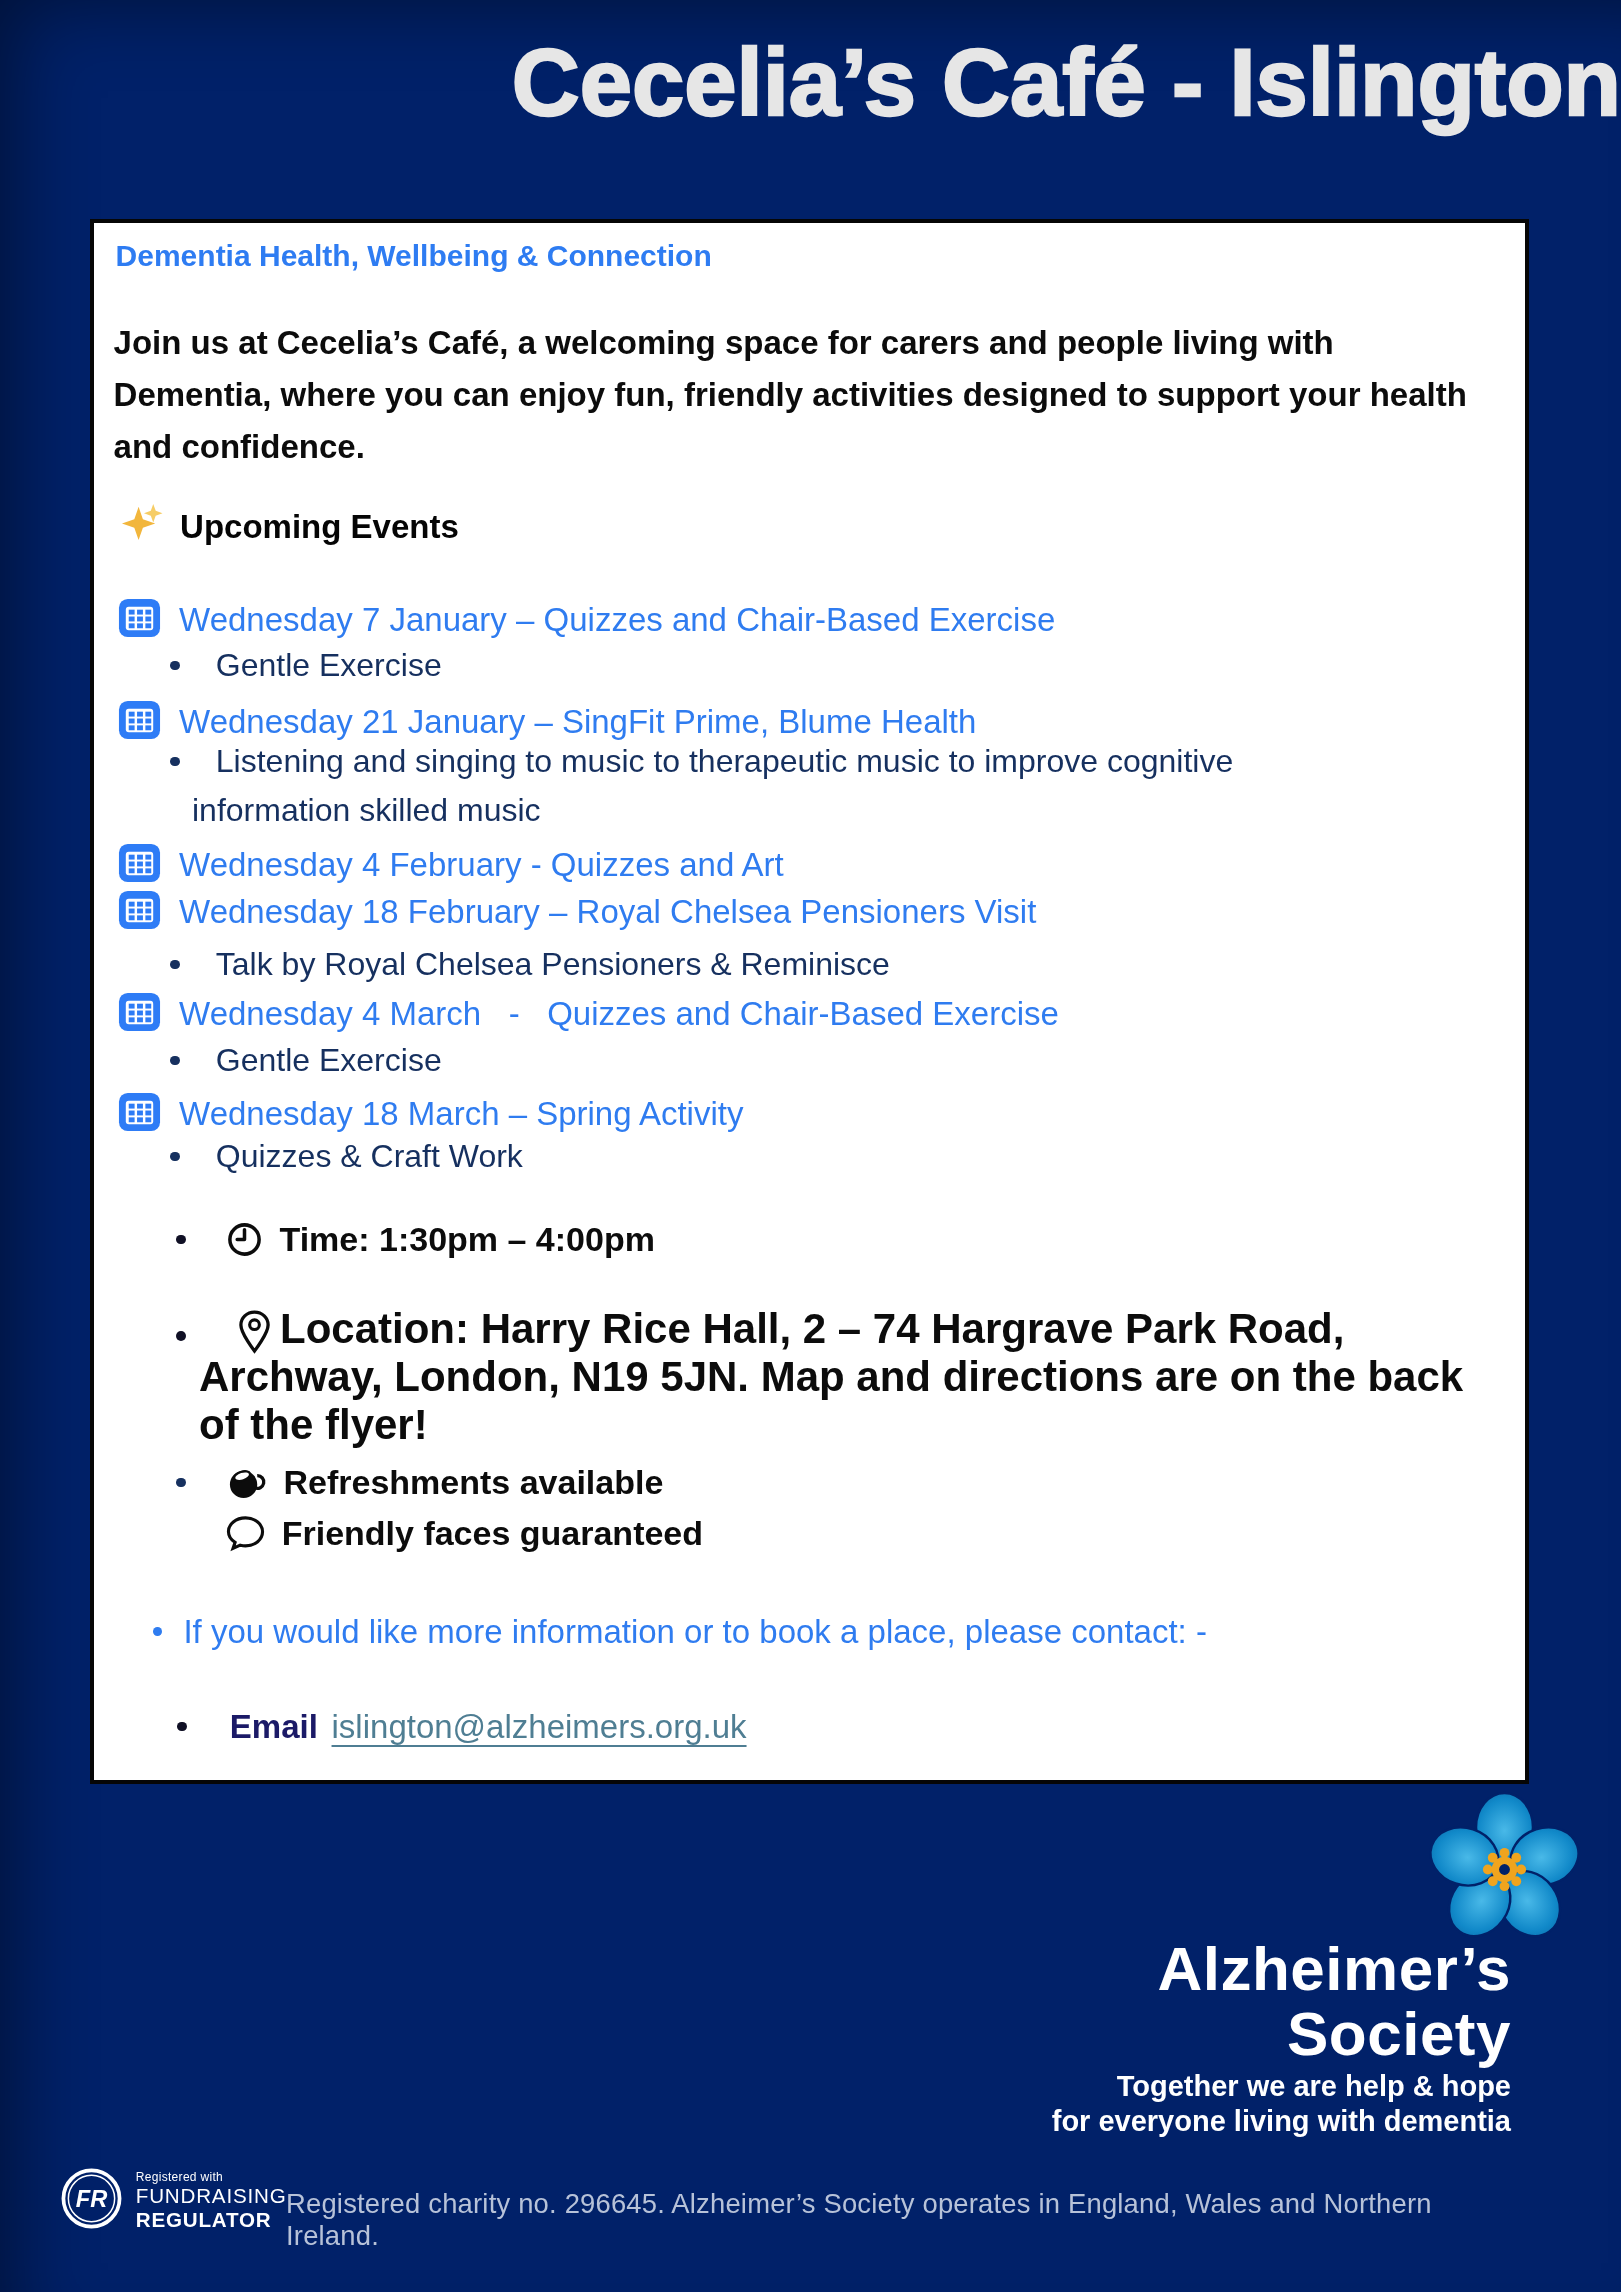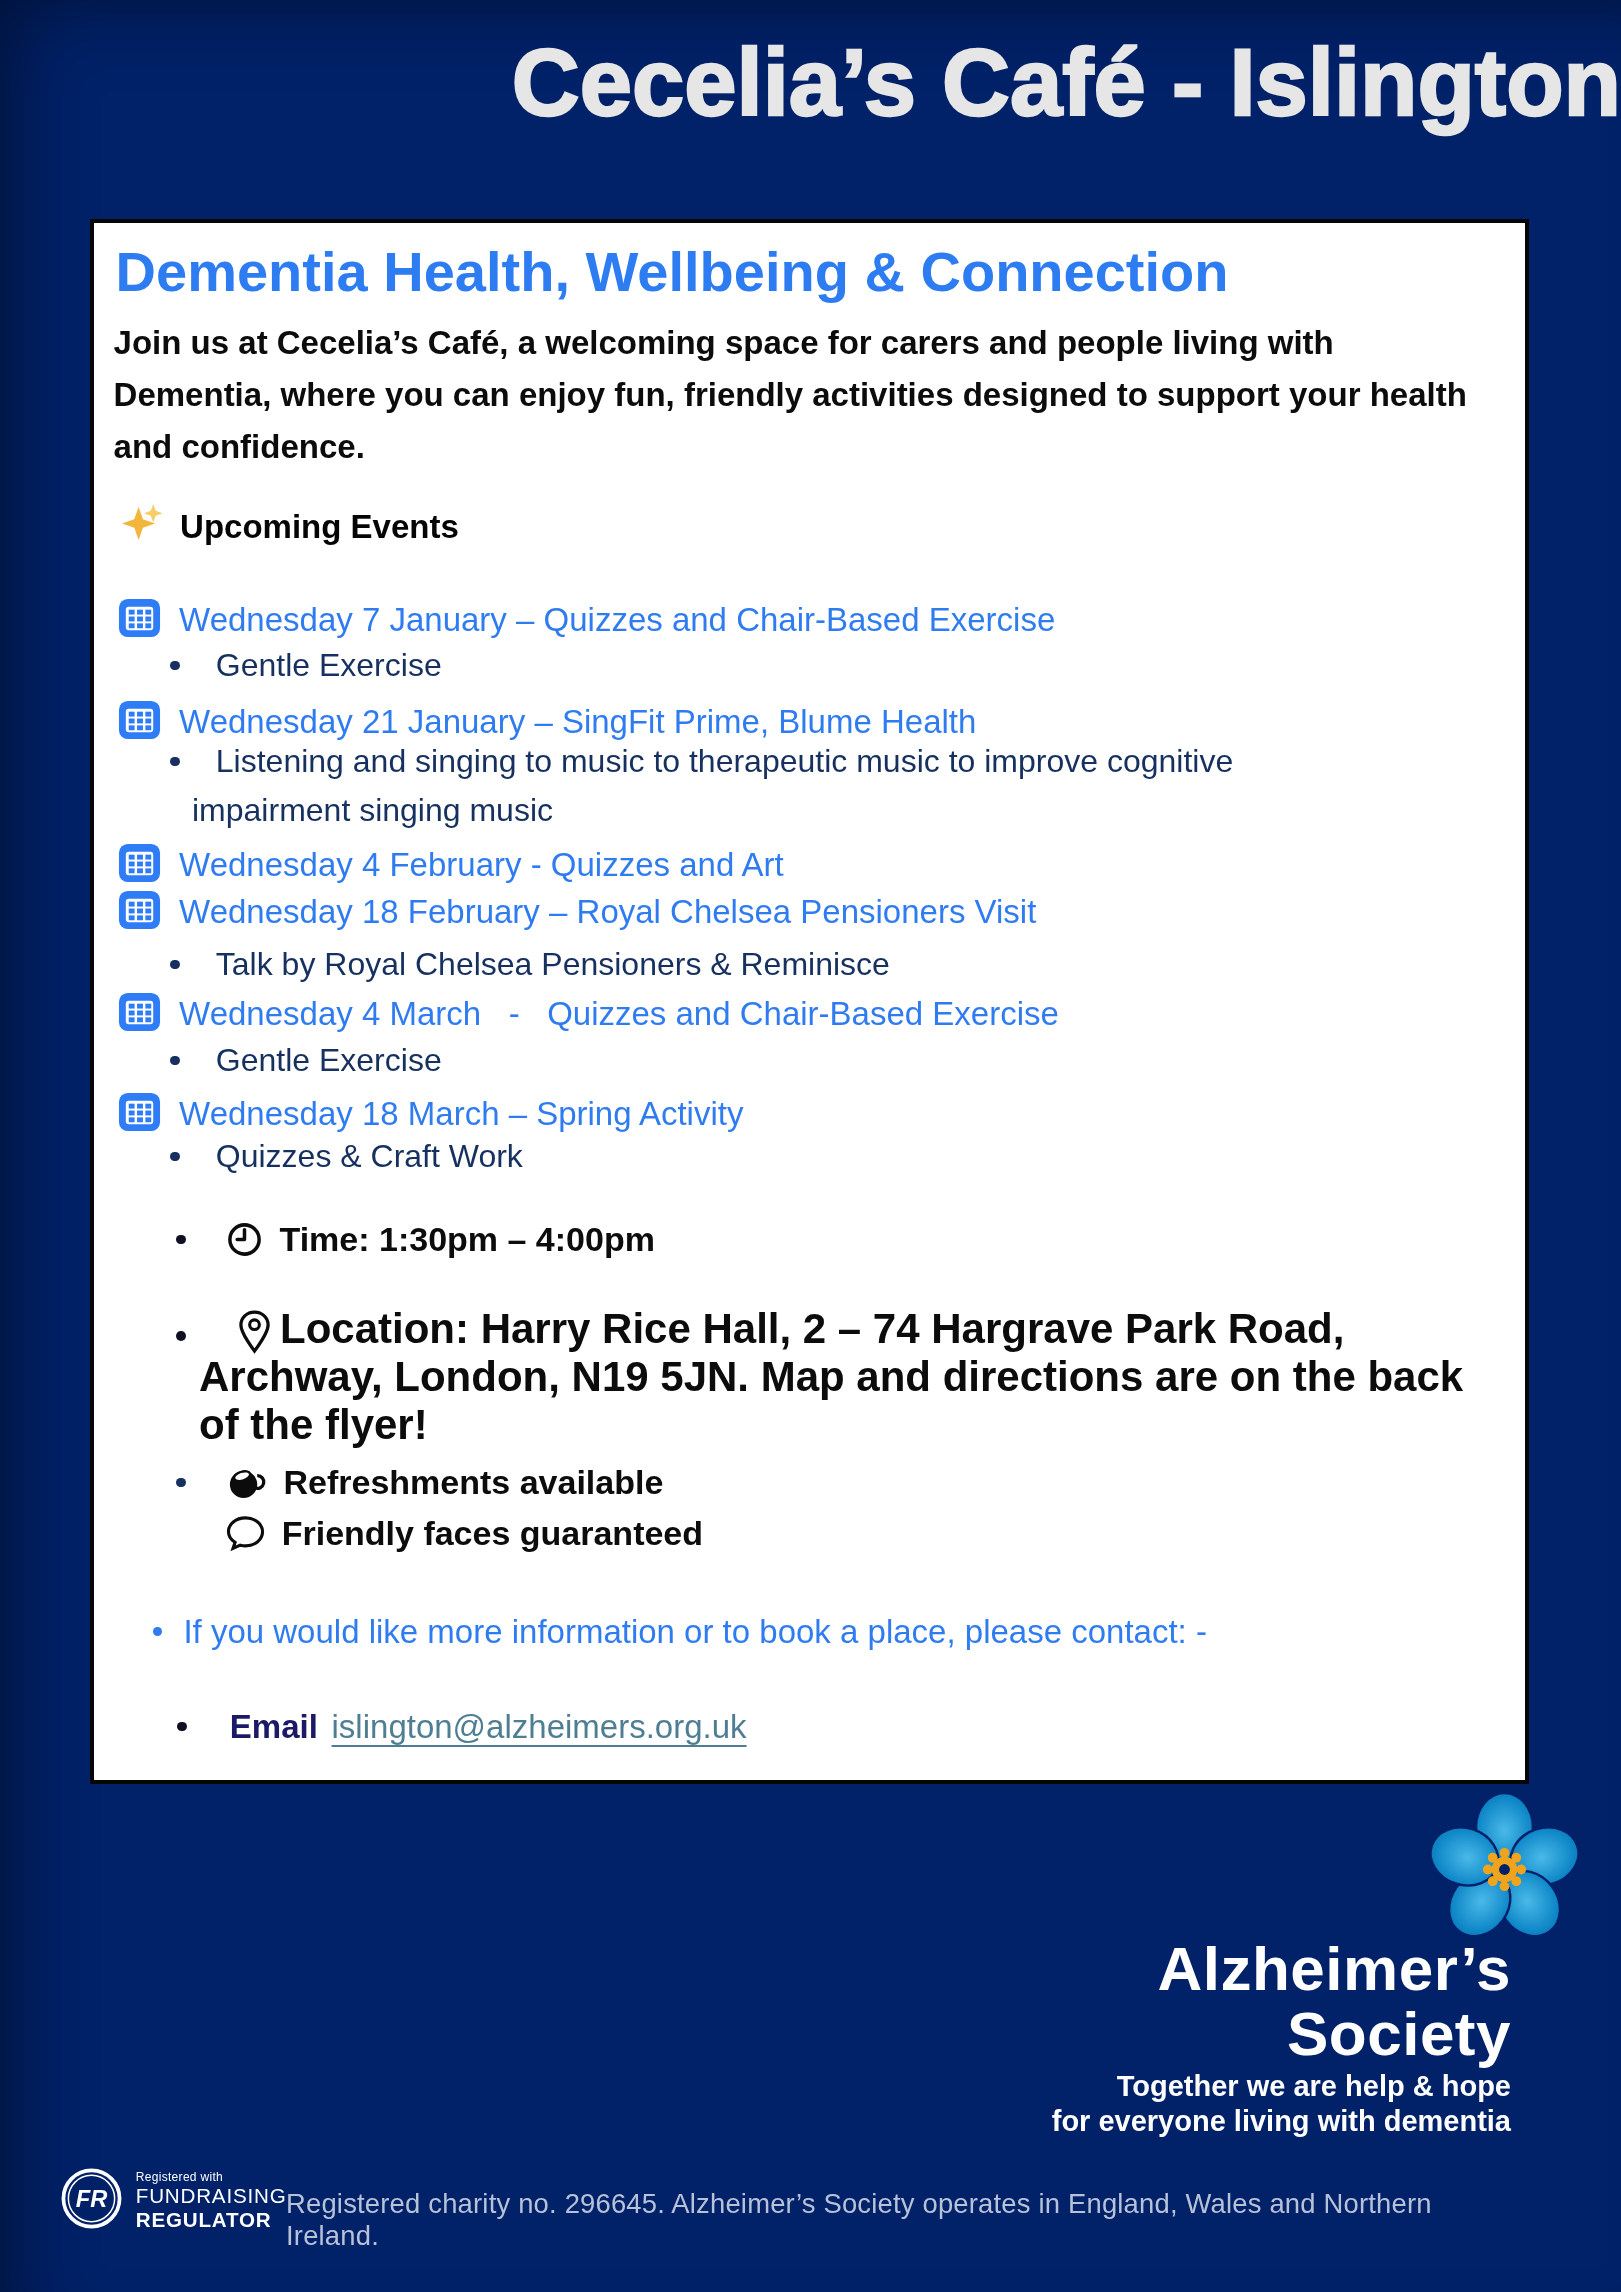--- a/index.html
+++ b/index.html
@@ -13,21 +13,21 @@
     position:absolute;left:0;right:0;top:29px;margin:0;
     text-align:right;color:#e6e6e6;font-size:94px;font-weight:800;
     letter-spacing:0px;-webkit-text-stroke:2.4px #e6e6e6;
   }
   .card{
     position:absolute;left:90px;top:219px;width:1439px;height:1565px;
     background:#ffffff;border:4.9px solid #060606;box-sizing:border-box;
   }
   .card-heading{
     position:absolute;left:21.6px;top:15.7px;margin:0;
-    color:#2e7cf2;font-size:56px;font-weight:600;letter-spacing:0;text-align:center;
+    color:#2e7cf2;font-size:30px;font-weight:600;letter-spacing:0;text-align:center;
   }
   .intro{
     position:absolute;left:19.6px;top:94px;margin:0;width:1377px;
     color:#0c0c0c;font-size:33px;font-weight:600;line-height:52px;
   }
   .events-header{
     position:absolute;left:27.4px;top:278px;display:flex;align-items:center;gap:15.7px;
     color:#050505;font-size:33px;font-weight:700;
   }
   .event-row{position:absolute;left:22.5px;display:flex;align-items:center;gap:17.6px;height:49px;}
@@ -131,21 +131,21 @@
               <rect x="20.5" y="29" width="6" height="5"></rect>
               <rect x="29" y="29" width="6" height="5"></rect>
             </g>
           </svg></span>
       <span class="event-title">Wednesday 21 January – SingFit Prime, Blume Health</span>
     </div>
     <div class="bullet-row" style="top:517px">
       <span class="dot"></span>
       <span class="bullet-text">Listening and singing to music to therapeutic music to improve cognitive</span>
     </div>
-    <div class="cont-row" style="top:566px">impairment singing music</div>
+    <div class="cont-row" style="top:566px">information skilled music</div>
     <div class="event-row" style="top:617px">
       <span class="ico"><svg width="45" height="45" viewBox="0 0 46 46">
             <rect x="2" y="4" width="42" height="39" rx="9" fill="#2e7cf6"></rect>
             <rect x="9" y="12" width="28" height="24" rx="3" fill="#fff"></rect>
             <g fill="#2e7cf6">
               <rect x="12" y="15" width="6" height="5"></rect>
               <rect x="20.5" y="15" width="6" height="5"></rect>
               <rect x="29" y="15" width="6" height="5"></rect>
               <rect x="12" y="22" width="6" height="5"></rect>
               <rect x="20.5" y="22" width="6" height="5"></rect>

